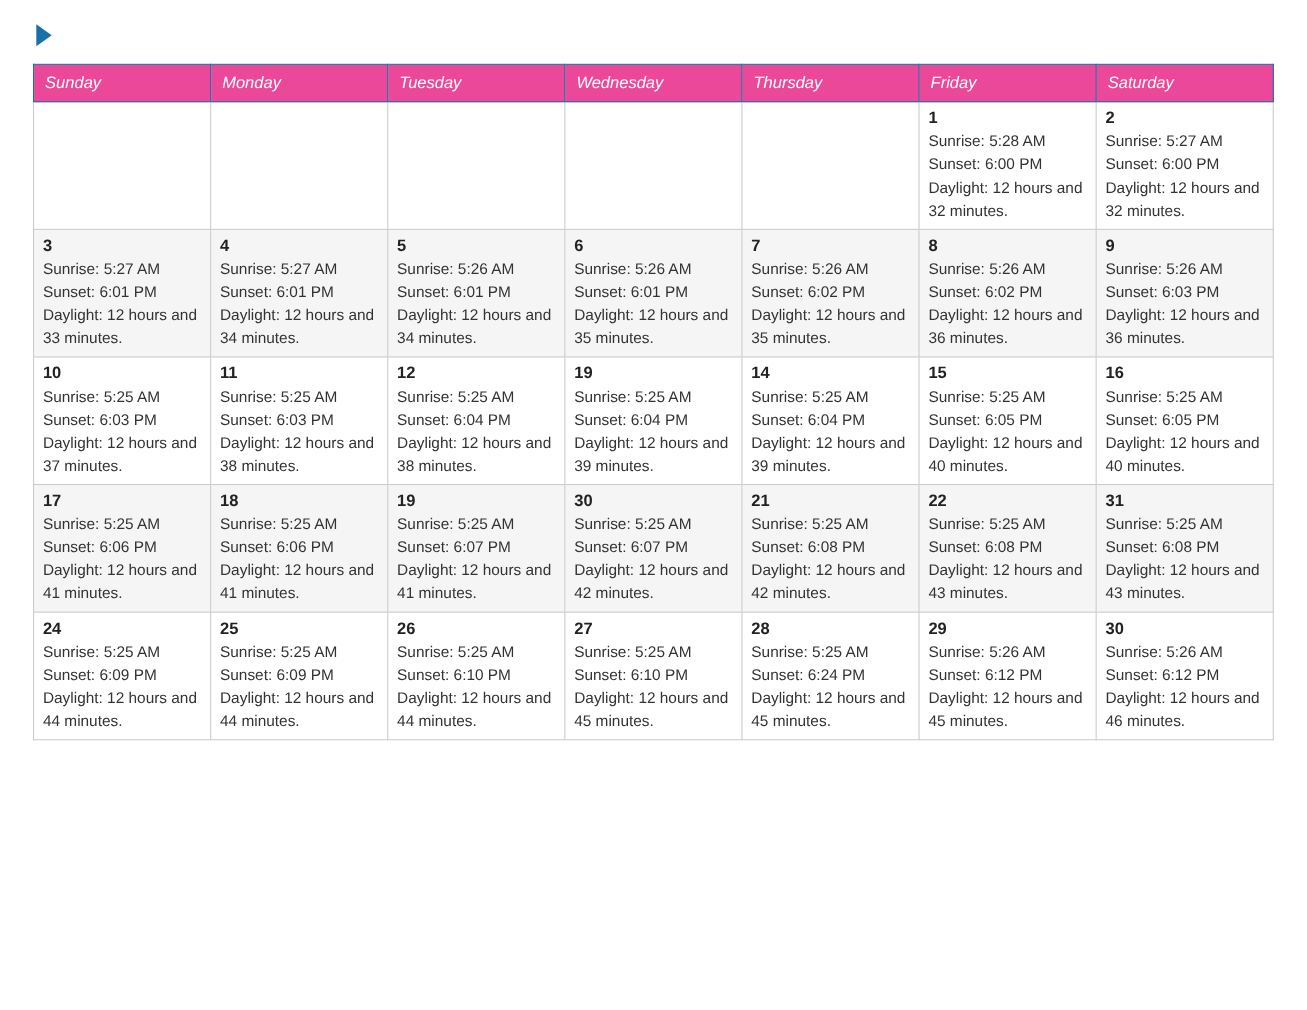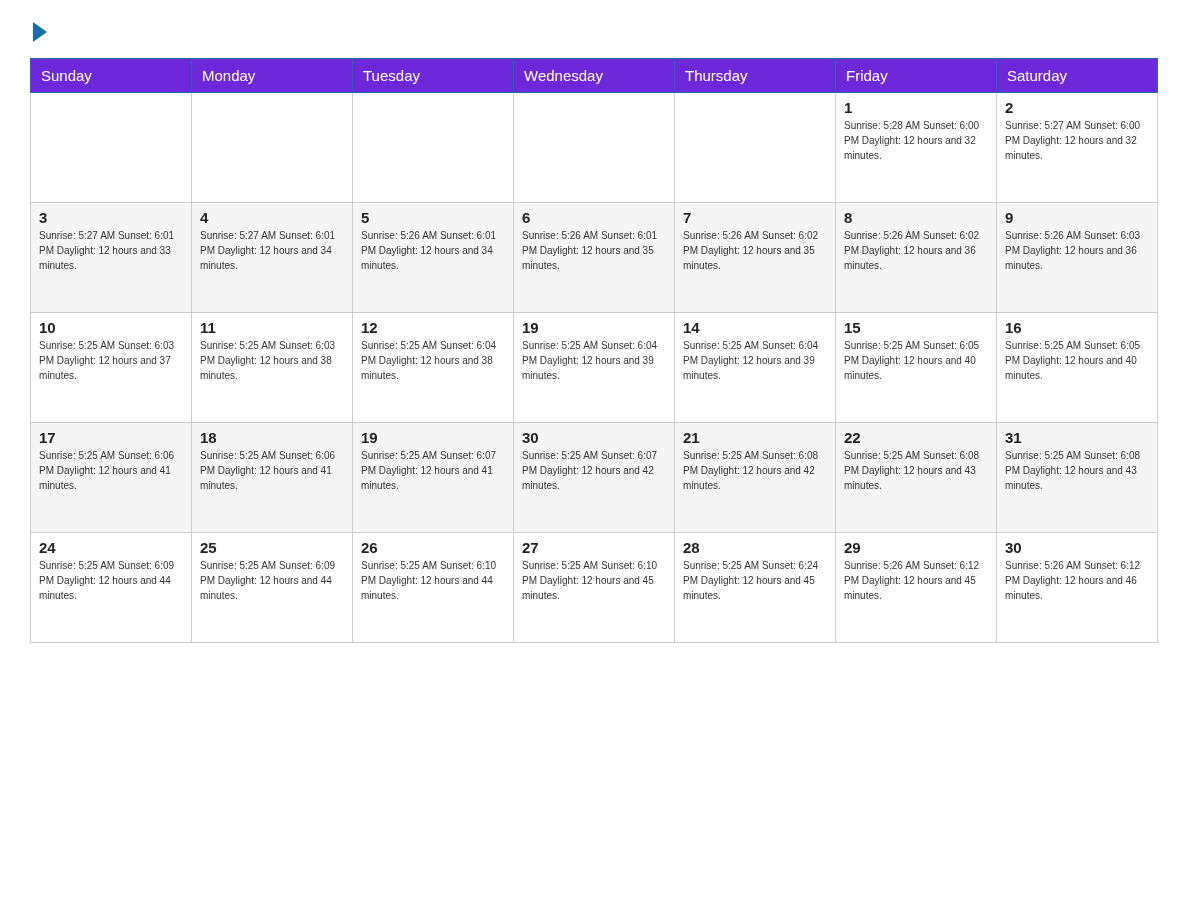--- a/index.html
+++ b/index.html
@@ -59,27 +59,28 @@
       font-size: 22px;
       color: #444;
       margin-top: 4px;
     }
     .calendar {
       width: 100%;
       border-collapse: collapse;
       border: 1px solid #aaa;
     }
     .calendar th {
-      background-color: #6d28d9;
+      background-color: #ec4899;
       color: white;
       padding: 8px 10px;
       font-size: 15px;
       font-weight: normal;
       text-align: left;
       border: 1px solid #1a6fa8;
+      font-style: italic;
     }
     .calendar td {
       vertical-align: top;
       padding: 6px 8px;
       border: 1px solid #ccc;
       width: 14.28%;
       min-height: 110px;
       height: 110px;
       background: #fff;
     }
@@ -87,21 +88,21 @@
       background: #f5f5f5;
     }
     .day-number {
       font-size: 15px;
       font-weight: bold;
       color: #222;
       display: block;
       margin-bottom: 2px;
     }
     .day-info {
-      font-size: 10px;
+      font-size: 14px;
       color: #333;
       line-height: 1.5;
     }
     .empty-cell {
       background: #fff;
     }
   </style>
 </head>
 <body>
 

